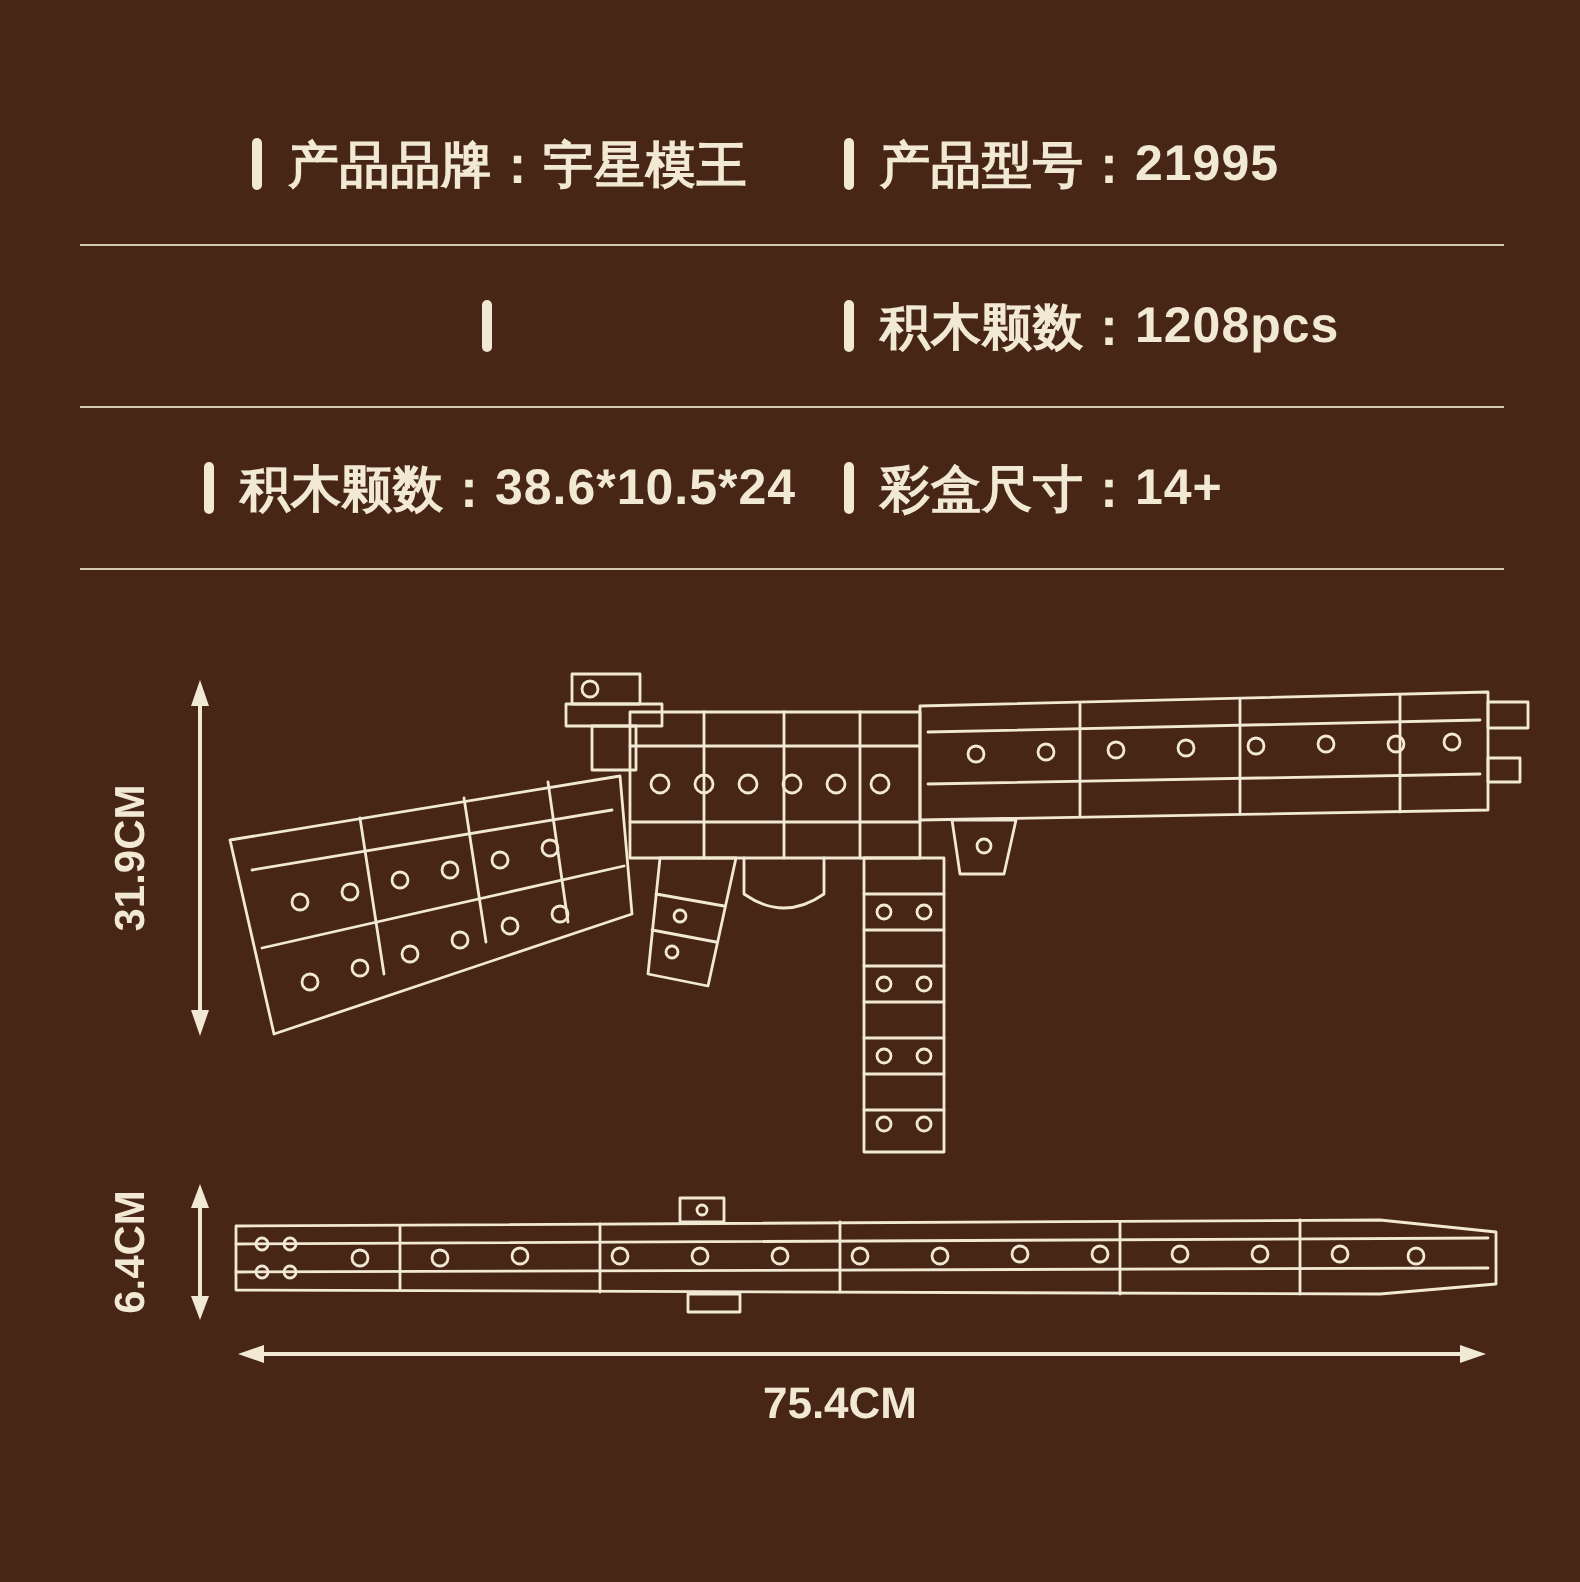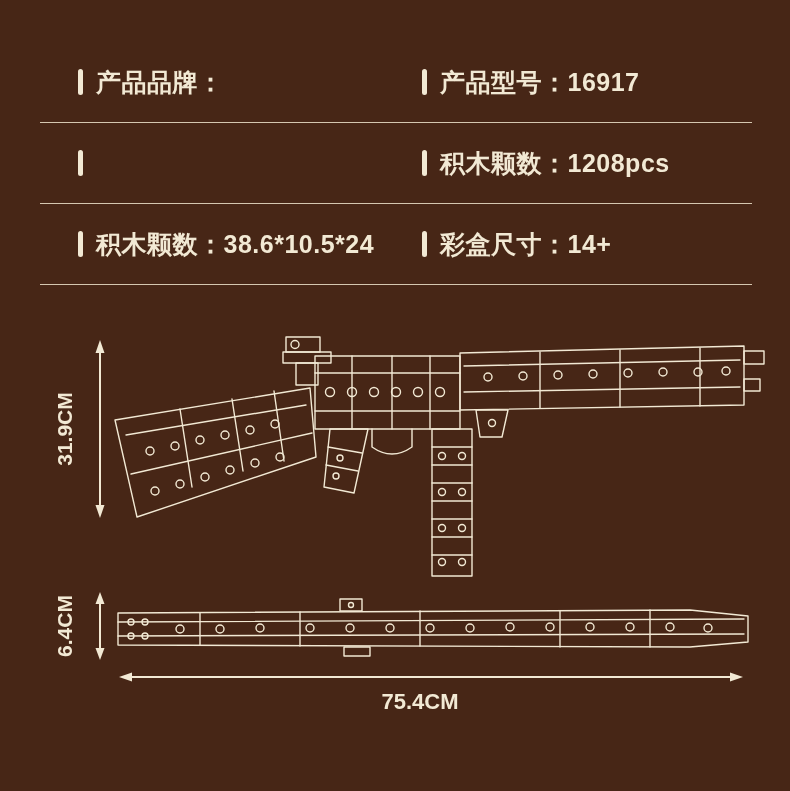--- a/index.html
+++ b/index.html
@@ -31,20 +31,21 @@
     display:flex;
     align-items:center;
     font-size:25px;
     font-weight:700;
     letter-spacing:0.5px;
     box-sizing:border-box;
   }
   .spec-cell.left{
     width:382px;
     padding-left:38px;
+    justify-content:center;
   }
   .spec-cell.right{
     flex:1;
     align-items:center;
   }
   .accent-bar{
     display:inline-block;
     width:5px;
     height:26px;
     border-radius:3px;
@@ -72,25 +73,26 @@
 <body>
 
 <div class="page">
 
   <div class="spec-table">
 
     <div class="spec-row">
       <div class="spec-cell left">
         <span class="accent-bar"></span>
         <span class="spec-label">产品品牌：</span>
+        <span class="spec-value">宇星模王</span>
       </div>
       <div class="spec-cell right">
         <span class="accent-bar"></span>
         <span class="spec-label">产品型号：</span>
-        <span class="spec-value">16917</span>
+        <span class="spec-value">21995</span>
       </div>
     </div>
     <div class="divider"></div>
 
     <div class="spec-row">
       <div class="spec-cell left">
         <span class="accent-bar"></span>
       </div>
       <div class="spec-cell right">
         <span class="accent-bar"></span>

